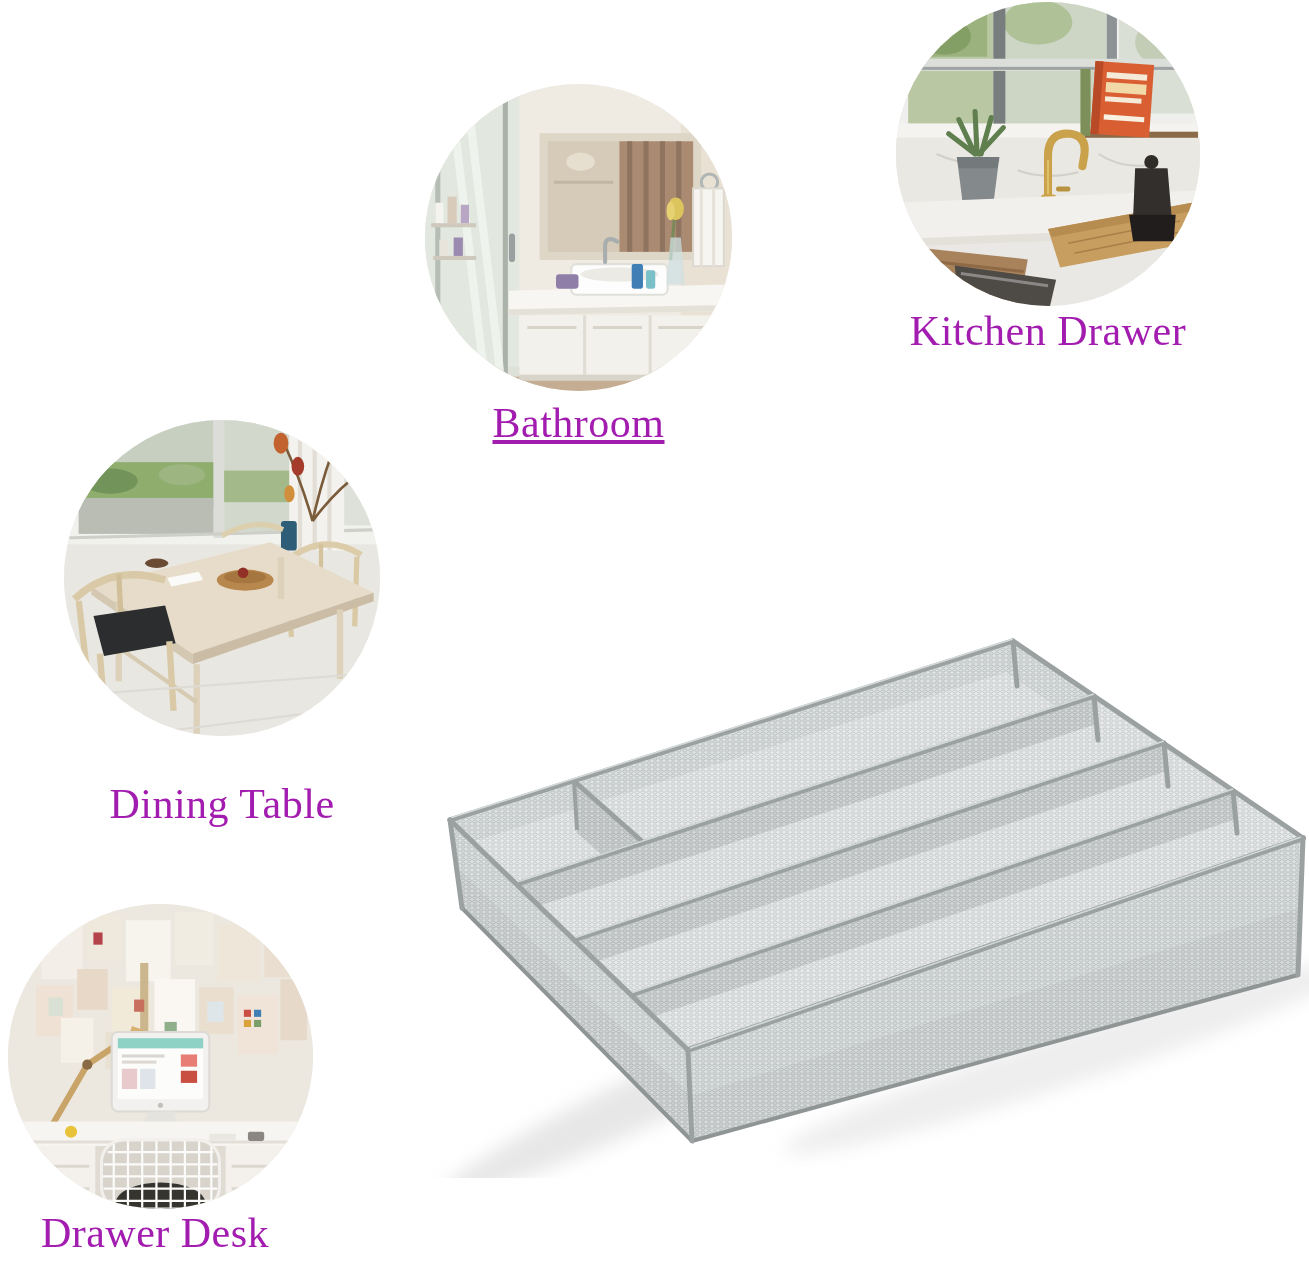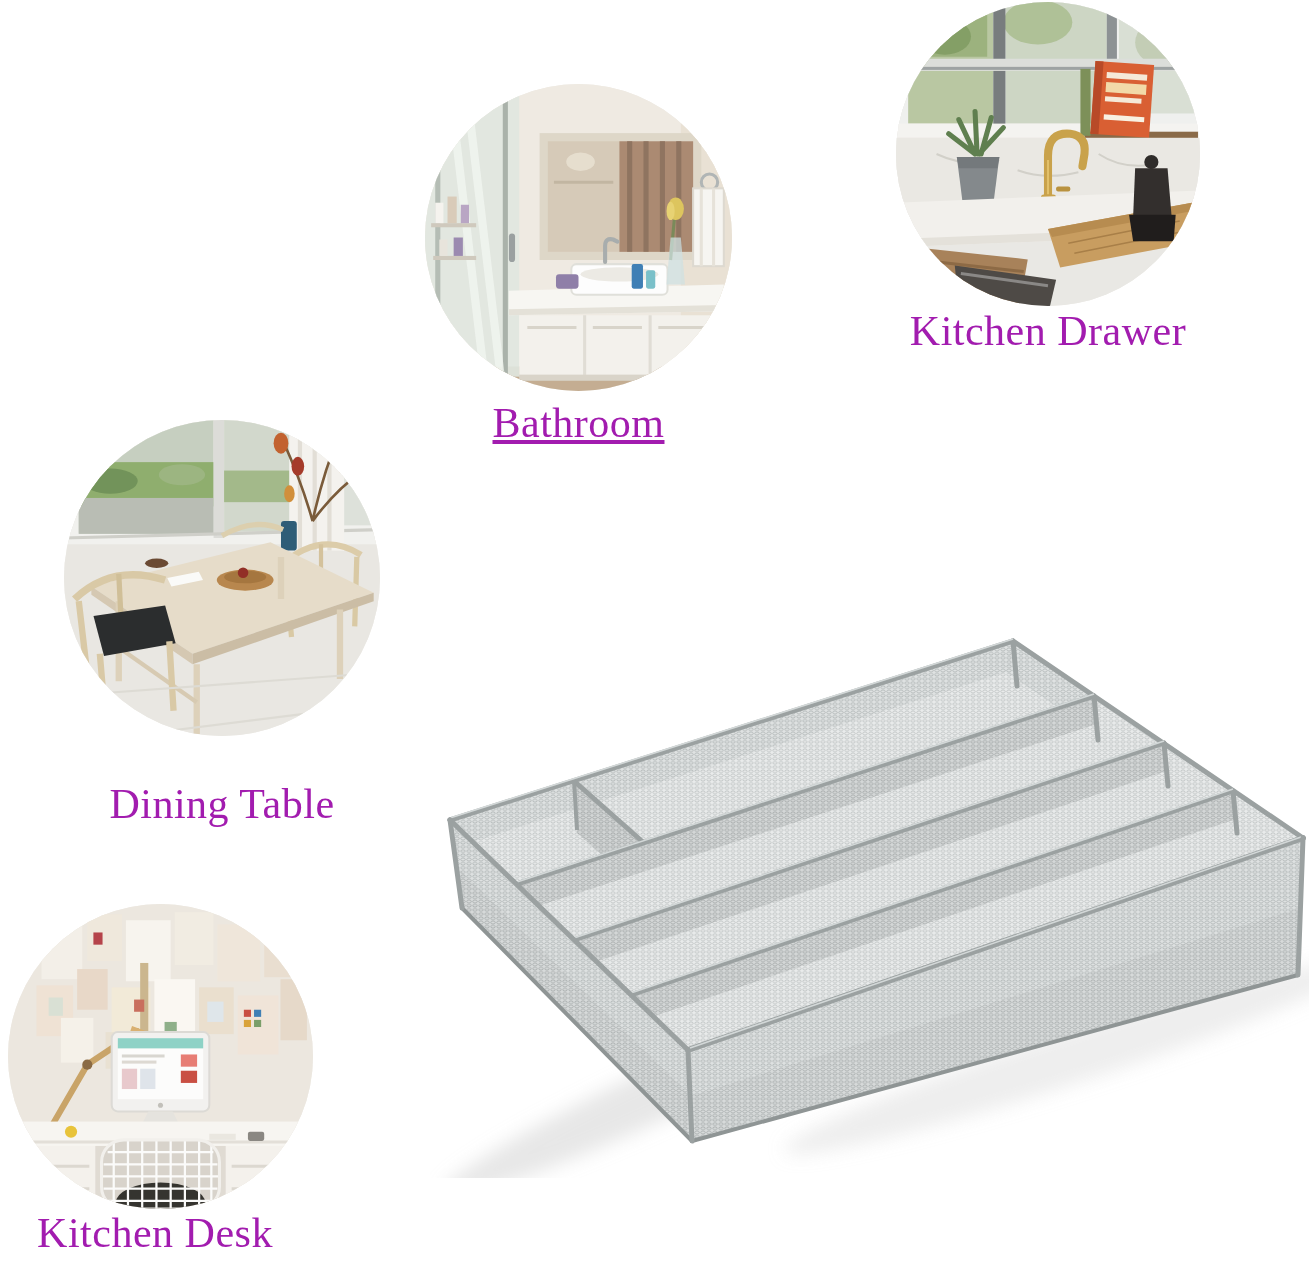--- a/index.html
+++ b/index.html
@@ -314,21 +314,21 @@
         <rect x="92" y="232" width="116" height="68" rx="22" fill="#d8d3cb"></rect>
         <ellipse cx="150" cy="294" rx="44" ry="20" fill="#35342f"></ellipse>
         <g stroke="#fbfbfa" stroke-width="2.2">
           <path d="M98 244 L202 244 M94 256 L206 256 M93 268 L207 268 M94 280 L206 280 M96 292 L204 292"></path>
           <path d="M104 234 L104 300 M118 232 L118 300 M132 232 L132 300 M146 232 L146 300 M160 232 L160 300 M174 232 L174 300 M188 232 L188 300 M200 236 L200 300"></path>
         </g>
         <rect x="92" y="232" width="116" height="68" rx="22" fill="none" stroke="#f2f0ec" stroke-width="3"></rect>
       </g>
     </svg>
   </div>
-  <div class="scene-label" style="left:0px;top:1208px;width:310px;">Kitchen Desk</div>
+  <div class="scene-label" style="left:0px;top:1208px;width:310px;">Drawer Desk</div>
 
   <div class="tray-wrap">
     <svg viewBox="0 0 880 560">
       <defs>
         <pattern id="meshLight" width="6" height="4.2" patternUnits="userSpaceOnUse">
           <rect width="6" height="4.2" fill="#e9ebeb"></rect>
           <ellipse cx="3" cy="2.1" rx="2.2" ry="1.35" fill="none" stroke="#b3b8b8" stroke-width="0.7"></ellipse>
         </pattern>
         <pattern id="meshMid" width="6" height="4.2" patternUnits="userSpaceOnUse">
           <rect width="6" height="4.2" fill="#dee1e1"></rect>

